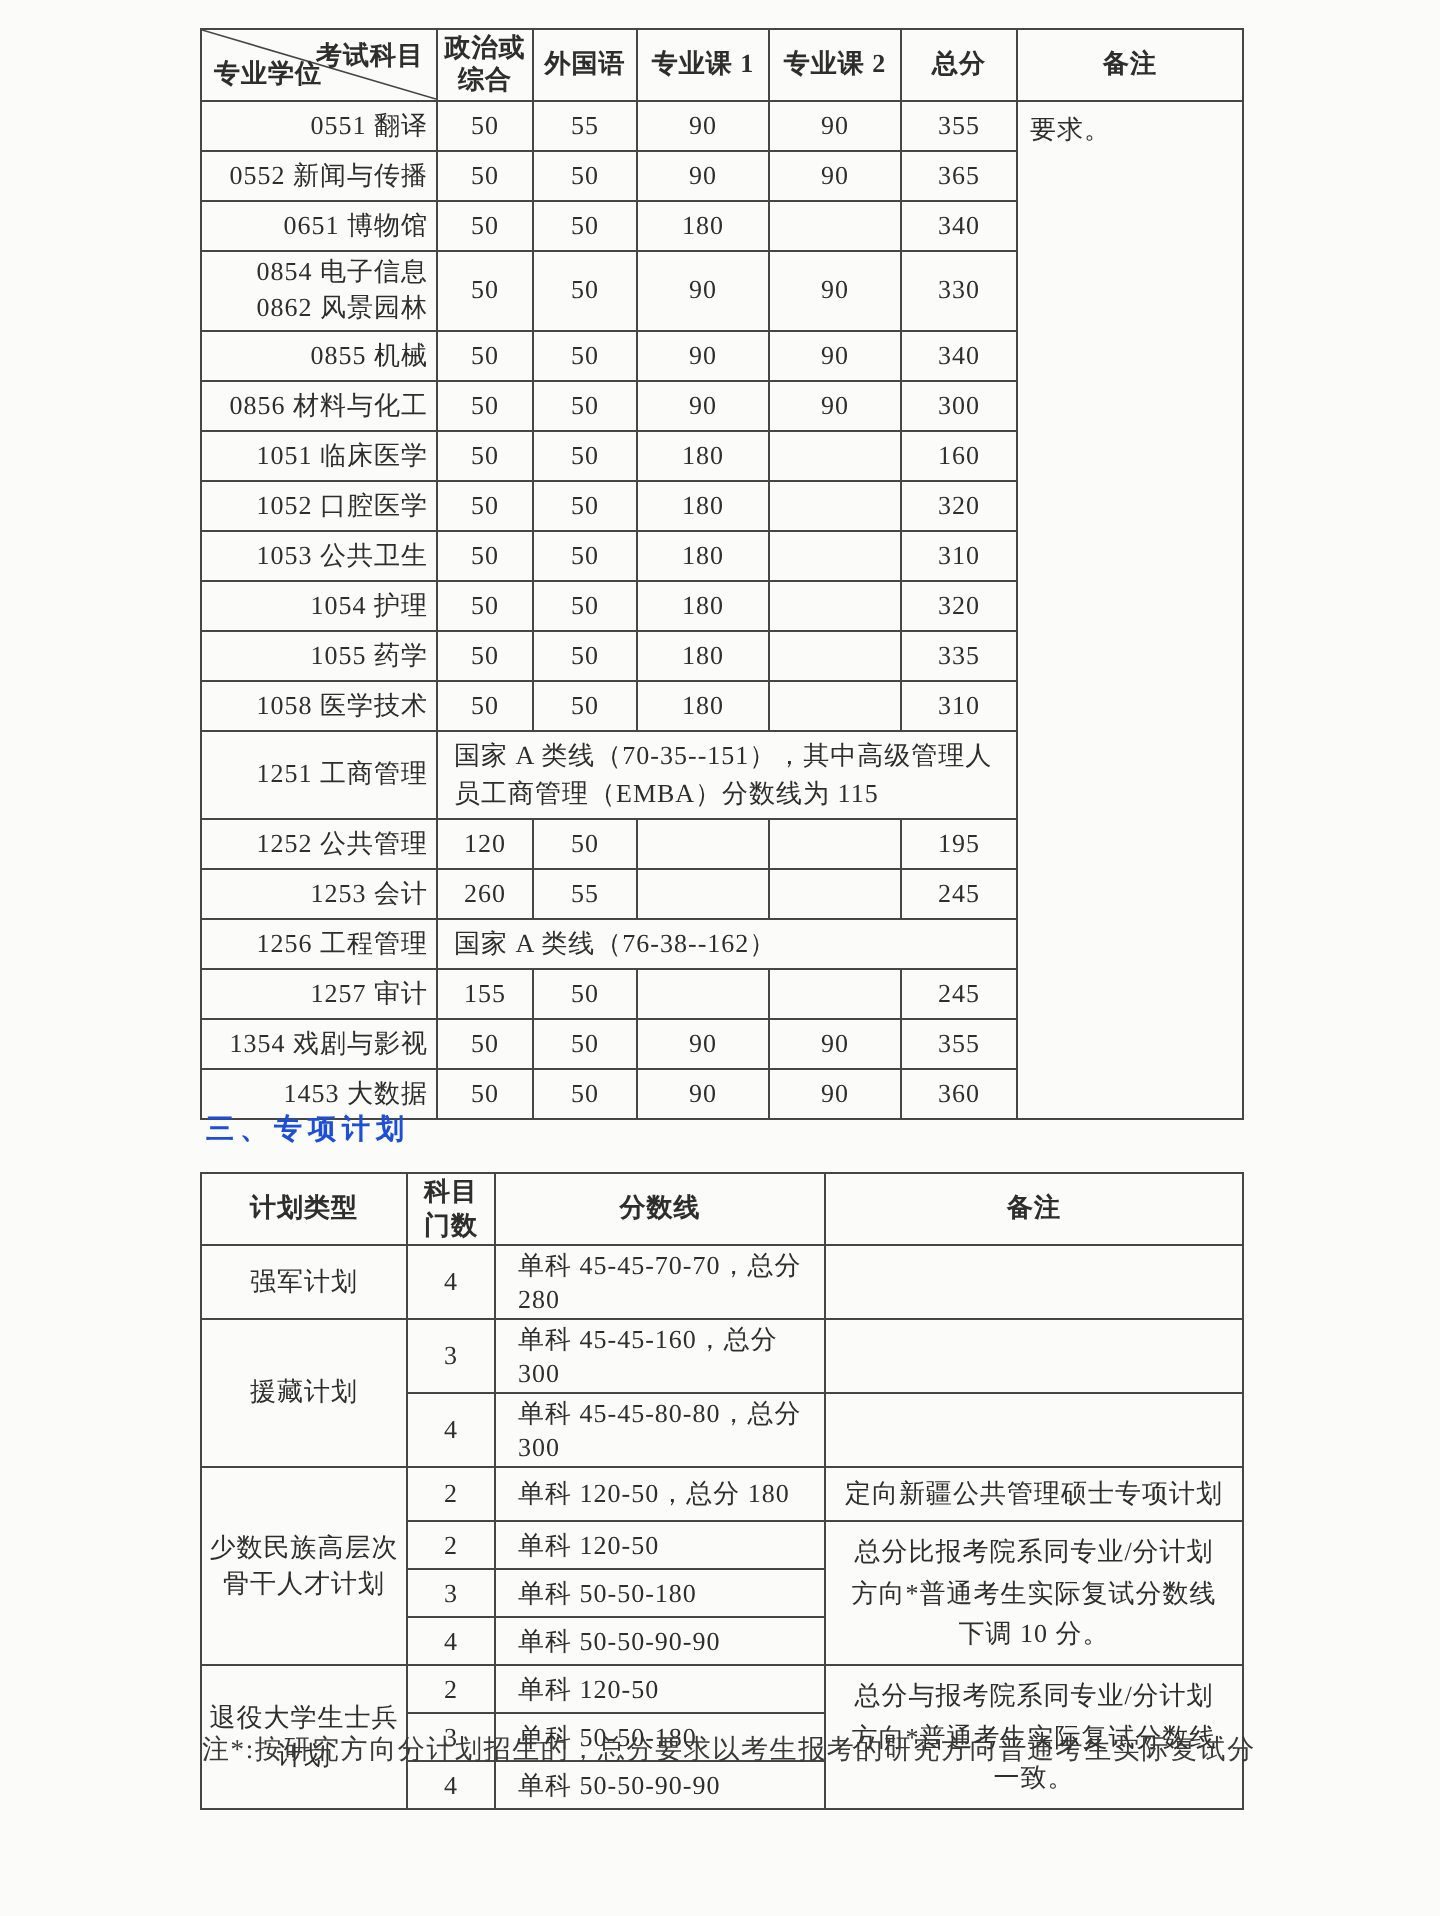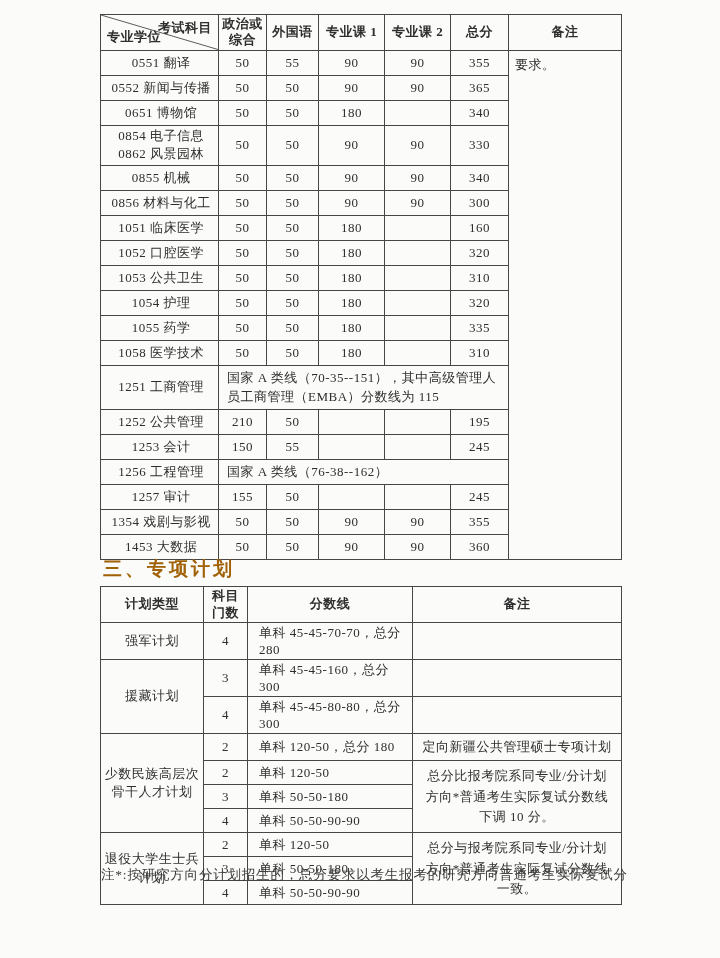--- a/index.html
+++ b/index.html
@@ -17,35 +17,35 @@
         overflow:hidden;letter-spacing:0.5px;}
   table{border:1.5px solid #3c3c3c;}
 
   
   .t1{position:absolute;left:100px;top:14px;width:521px;}
   .t1 thead tr{height:30px;}
   .t1 tbody tr{height:25px;}
   .t1 tbody tr.tall{height:40px;}
   .t1 th{font-weight:bold;}
   .t1 .pre{white-space:pre-line;line-height:1.25;text-align:center;}
-  .t1 td.major{text-align:center;padding:0 4px 0 7px;white-space:pre-line;line-height:1.35;margin-top:15px;}
+  .t1 td.major{text-align:right;padding:0 4px 0 7px;white-space:pre-line;line-height:1.35;margin-top:15px;}
   .t1 td.num{text-align:center;}
   .t1 td.spantext{text-align:left;padding:2px 8px;line-height:1.5;}
   .t1 td.remark-merged{vertical-align:top;text-align:left;padding:5px 6px;line-height:1.4;}
 
   
   .diag{position:relative;padding:0;}
   .diag svg{position:absolute;left:0;top:0;width:100%;height:100%;}
   .diag .dtop{position:absolute;top:4px;right:6px;font-weight:bold;}
   .diag .dbot{position:absolute;bottom:4px;left:6px;font-weight:bold;font-family:Liberation Mono, monospace;}
 
   
   .heading{
     position:absolute;left:103px;top:556px;margin:0;
-    font-size:19px;font-weight:bold;letter-spacing:3px;color:#a16207;
+    font-size:14px;font-weight:bold;letter-spacing:3px;color:#1d4ed8;
   }
 
   
   .t2{position:absolute;left:100px;top:586px;width:521px;}
   .t2 thead tr{height:36px;}
   .t2 tbody tr{height:24px;}
   .t2 th{font-weight:bold;}
   .t2 .pre{white-space:pre-line;line-height:1.25;text-align:center;}
   .t2 td.plan{text-align:center;padding:0 3px;white-space:pre-line;line-height:1.4;}
   .t2 td.num{text-align:center;}
@@ -189,29 +189,29 @@
           <td class="num">180</td>
           <td class="num"></td>
           <td class="num">310</td>
         </tr>
         <tr class="tall">
           <td class="major">1251 工商管理</td>
           <td class="spantext" colspan="5">国家 A 类线（70-35--151），其中高级管理人员工商管理（EMBA）分数线为 115</td>
         </tr>
         <tr>
           <td class="major">1252 公共管理</td>
-          <td class="num">210</td>
+          <td class="num">120</td>
           <td class="num">50</td>
           <td class="num"></td>
           <td class="num"></td>
           <td class="num">195</td>
         </tr>
         <tr>
           <td class="major">1253 会计</td>
-          <td class="num">150</td>
+          <td class="num">260</td>
           <td class="num">55</td>
           <td class="num"></td>
           <td class="num"></td>
           <td class="num">245</td>
         </tr>
         <tr>
           <td class="major">1256 工程管理</td>
           <td class="spantext" colspan="5">国家 A 类线（76-38--162）</td>
         </tr>
         <tr>

